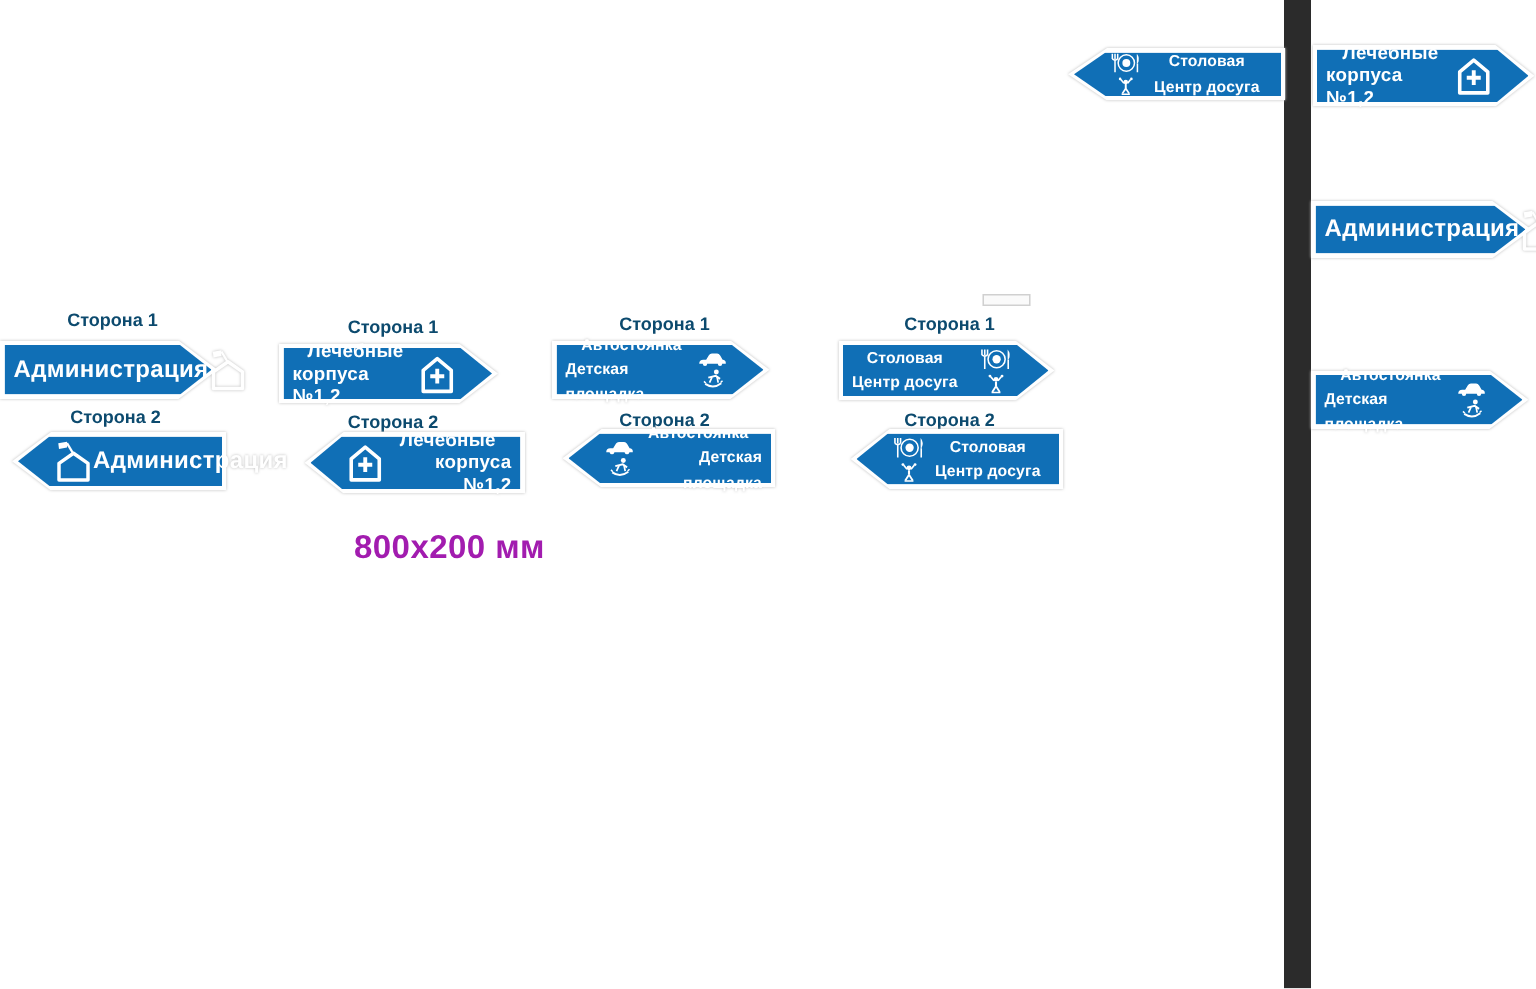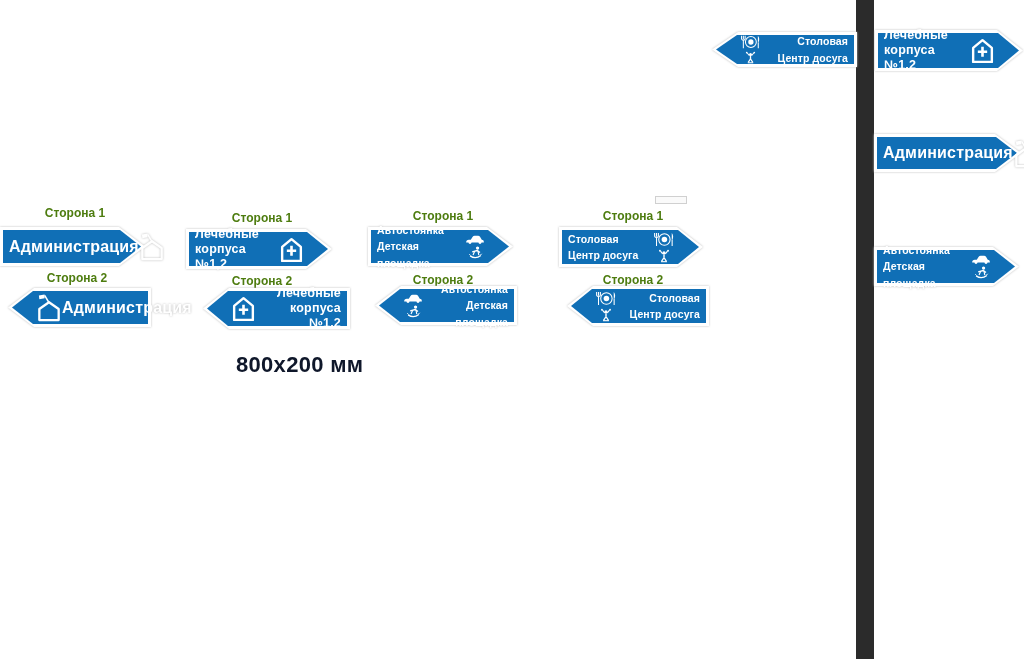--- a/index.html
+++ b/index.html
@@ -11,30 +11,30 @@
   .sign{position:absolute;filter:drop-shadow(0 0 1px #bdbdbd);}
   .sign .plate{position:absolute;inset:0;background:#fff;}
   .sign.right .plate{clip-path:polygon(0 0,calc(100% - 26px) 0,100% 50%,calc(100% - 26px) 100%,0 100%);}
   .sign.left  .plate{clip-path:polygon(26px 0,100% 0,100% 100%,26px 100%,0 50%);}
   .sign .face{position:absolute;background:var(--blue);}
   .sign.right .face{inset:3px 4px 3px 3px;clip-path:polygon(0 0,calc(100% - 21px) 0,100% 50%,calc(100% - 21px) 100%,0 100%);}
   .sign.left  .face{inset:3px 3px 3px 4px;clip-path:polygon(21px 0,100% 0,100% 100%,21px 100%,0 50%);}
   .sign .content{position:absolute;inset:0;display:flex;align-items:center;justify-content:space-between;color:#fff;font-weight:bold;}
   .sign.right .content{padding:0 28px 0 9px;}
   .sign.left  .content{padding:0 9px 0 28px;}
-  .lines{display:flex;flex-direction:column;justify-content:center;}
+  .lines{display:flex;flex-direction:column;justify-content:center;align-items:center;}
   .sign.left .lines{text-align:right;flex:1;}
   .icons{display:flex;flex-direction:column;align-items:center;justify-content:center;gap:2px;}
   .t1{font-size:16px;letter-spacing:.2px;}
   .t2{font-size:12.5px;line-height:1.2;letter-spacing:.2px;}
   .t3{font-size:10.5px;line-height:1.55;letter-spacing:.1px;}
   .icon{display:inline-flex;align-items:center;justify-content:center;}
   
-  .side-label{position:absolute;width:120px;text-align:center;font-size:12px;font-weight:bold;color:#4d7c0f;}
-  .dim-label{position:absolute;font-size:22px;font-weight:bold;color:#0f172a;letter-spacing:.3px;}
+  .side-label{position:absolute;width:120px;text-align:center;font-size:12px;font-weight:bold;color:#0c4a6e;}
+  .dim-label{position:absolute;font-size:22px;font-weight:bold;color:#a21caf;letter-spacing:.3px;}
   
   .pole{position:absolute;background:#2b2b2b;}
   .bracket{position:absolute;background:#fafafa;border:1px solid #d0d0d0;}
 </style>
 </head>
 <body>
 
 <div class="canvas" style="--blue:#106fb6;">
 
   <div class="side-label" style="left:15px;top:206px;">Сторона 1</div>

